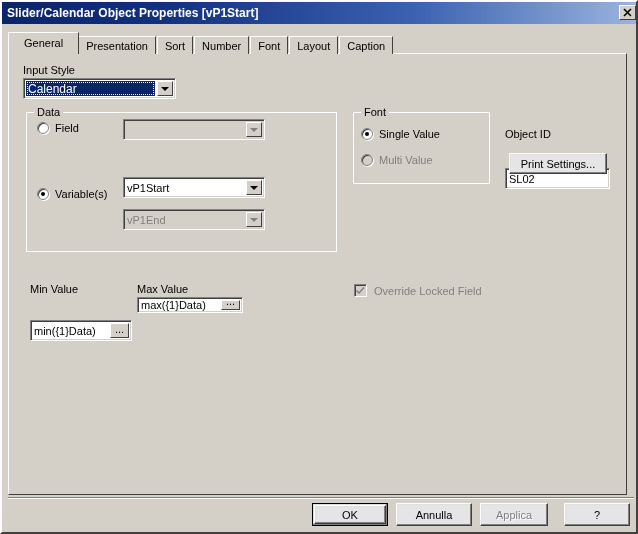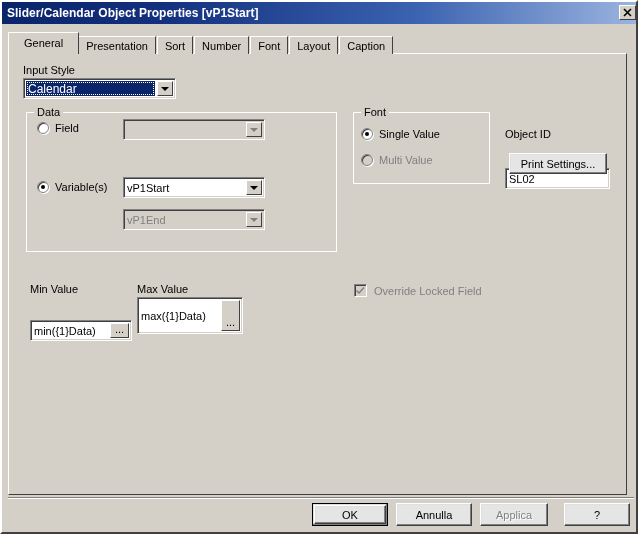--- a/index.html
+++ b/index.html
@@ -406,21 +406,21 @@
       <span class="radio"></span>
       <span class="radio-label">Field</span>
     </div>
     <div class="sunken disabled" style="left:114px; top:65px; width:142px; height:21px;">
       <span class="field-text disabled"></span>
       <div class="combo-arrow">
         <span class="arrow-glyph disabled"></span>
       </div>
     </div>
 
-    <div class="radio-row" style="left:28px; top:127px;">
+    <div class="radio-row" style="left:28px; top:134px;">
       <span class="radio">
           <span class="dot"></span>
         </span>
       <span class="radio-label">Variable(s)</span>
     </div>
     <div class="sunken" style="left:114px; top:123px; width:142px; height:21px;">
       <span class="field-text">vP1Start</span>
       <div class="combo-arrow">
         <span class="arrow-glyph"></span>
       </div>
@@ -457,21 +457,21 @@
 
     <div class="label" style="left:21px; top:229px;">Min Value</div>
     <div class="sunken" style="left:21px; top:243px; width:102px; height:21px;margin-top:23px;">
       <span class="field-text">min({1}Data)</span>
       <div class="ellipsis-btn">
         <span>...</span>
       </div>
     </div>
 
     <div class="label" style="left:128px; top:229px;">Max Value</div>
-    <div class="sunken" style="left:128px; top:243px; width:106px; height:37px;">
+    <div class="sunken" style="left:128px; top:243px; width:106px; height:16px;">
       <span class="field-text">max({1}Data)</span>
       <div class="ellipsis-btn">
         <span>...</span>
       </div>
     </div>
 
     <div class="check-row" style="left:345px; top:230px;">
       <span class="checkbox">
         <svg width="9" height="9" viewBox="0 0 9 9" aria-hidden="true">
           <path d="M0.5,4.5 L3,7 L8,1.5" stroke="#808080" stroke-width="1.4" fill="none"></path>

